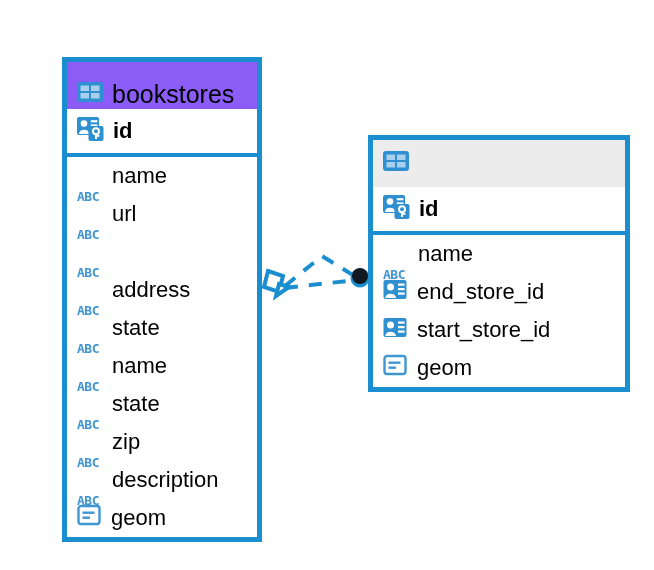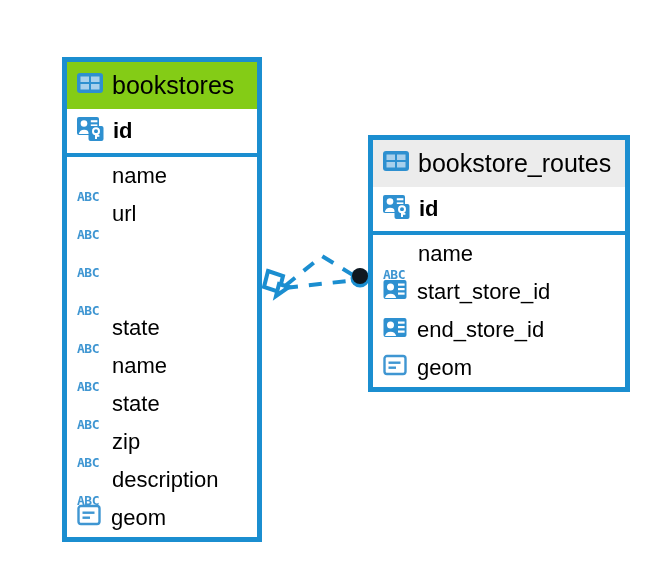--- a/index.html
+++ b/index.html
@@ -22,21 +22,21 @@
   .entity-header{
     display:flex;align-items:center;
     gap:9px;
     height:47px;
     padding:0 10px;
     box-sizing:border-box;
     font-size:25px;
     color:#000000;
     white-space:nowrap;
   }
-  .entity-header.accent{background:#84cc16;}
+  .entity-header.accent{background:#8b5cf6;align-items:flex-end;}
   .entity-header.plain{background:#ececec;}
 
   .entity-row{
     display:flex;align-items:center;
     gap:9px;
     height:38px;
     padding:12px 10px;
     box-sizing:border-box;
     font-size:22px;
     color:#000000;
@@ -140,20 +140,21 @@
         </svg>
       </span>
     </div>
 
     <div class="entity-row">
       <span class="icon abc">
         <svg width="26" height="14" viewBox="0 0 26 14" xmlns="http://www.w3.org/2000/svg">
           <text x="0" y="12" font-family="'DejaVu Sans Mono', monospace" font-size="13" font-weight="bold" fill="#3f96d2" letter-spacing="-0.5">ABC</text>
         </svg>
       </span>
+      <span>address</span>
     </div>
 
     <div class="entity-row">
       <span class="icon abc">
         <svg width="26" height="14" viewBox="0 0 26 14" xmlns="http://www.w3.org/2000/svg">
           <text x="0" y="12" font-family="'DejaVu Sans Mono', monospace" font-size="13" font-weight="bold" fill="#3f96d2" letter-spacing="-0.5">ABC</text>
         </svg>
       </span>
       <span>state</span>
     </div>
@@ -211,21 +212,20 @@
     <div class="entity-header plain">
       <span class="icon">
         <svg width="26" height="22" viewBox="0 0 26 22" xmlns="http://www.w3.org/2000/svg">
           <rect x="0" y="1" width="26" height="20" rx="3" fill="#2e90d0"></rect>
           <rect x="3.5" y="4.5" width="8.5" height="5.5" fill="#a8d0ec"></rect>
           <rect x="14" y="4.5" width="8.5" height="5.5" fill="#a8d0ec"></rect>
           <rect x="3.5" y="12" width="8.5" height="5.5" fill="#a8d0ec"></rect>
           <rect x="14" y="12" width="8.5" height="5.5" fill="#a8d0ec"></rect>
         </svg>
       </span>
-      <span>bookstore_routes</span>
     </div>
 
     <div class="entity-row pk">
       <span class="icon">
         <svg width="27" height="25" viewBox="0 0 27 25" xmlns="http://www.w3.org/2000/svg">
           <rect x="0" y="1" width="22" height="18" rx="2" fill="#2e90d0"></rect>
           <circle cx="7" cy="7.5" r="3.3" fill="#ffffff"></circle>
           <path d="M 1.8 18 a5.4 5.4 0 0 1 10.6 0 Z" fill="#ffffff"></path>
           <rect x="13.8" y="4.2" width="6.6" height="2.1" fill="#ffffff"></rect>
           <rect x="13.8" y="8.4" width="6.6" height="2.1" fill="#ffffff"></rect>
@@ -253,35 +253,35 @@
       <span class="icon">
         <svg width="25" height="21" viewBox="0 0 25 21" xmlns="http://www.w3.org/2000/svg">
           <rect x="0.5" y="1" width="23" height="19" rx="2" fill="#2e90d0"></rect>
           <circle cx="7.5" cy="8" r="3.5" fill="#ffffff"></circle>
           <path d="M 2 19 a5.8 5.8 0 0 1 11.2 0 Z" fill="#ffffff"></path>
           <rect x="15" y="4.5" width="6.6" height="2.2" fill="#ffffff"></rect>
           <rect x="15" y="9" width="6.6" height="2.2" fill="#ffffff"></rect>
           <rect x="15" y="13.5" width="6.6" height="2.2" fill="#ffffff"></rect>
         </svg>
       </span>
-      <span>start_store_id</span>
+      <span>end_store_id</span>
     </div>
 
     <div class="entity-row">
       <span class="icon">
         <svg width="25" height="21" viewBox="0 0 25 21" xmlns="http://www.w3.org/2000/svg">
           <rect x="0.5" y="1" width="23" height="19" rx="2" fill="#2e90d0"></rect>
           <circle cx="7.5" cy="8" r="3.5" fill="#ffffff"></circle>
           <path d="M 2 19 a5.8 5.8 0 0 1 11.2 0 Z" fill="#ffffff"></path>
           <rect x="15" y="4.5" width="6.6" height="2.2" fill="#ffffff"></rect>
           <rect x="15" y="9" width="6.6" height="2.2" fill="#ffffff"></rect>
           <rect x="15" y="13.5" width="6.6" height="2.2" fill="#ffffff"></rect>
         </svg>
       </span>
-      <span>end_store_id</span>
+      <span>start_store_id</span>
     </div>
 
     <div class="entity-row">
       <span class="icon">
         <svg width="25" height="22" viewBox="0 0 25 22" xmlns="http://www.w3.org/2000/svg">
           <rect x="1.5" y="2" width="21" height="18" rx="2.5" fill="#ffffff" stroke="#3f96d2" stroke-width="2.4"></rect>
           <rect x="5.5" y="7.5" width="12" height="2.4" fill="#3f96d2"></rect>
           <rect x="5.5" y="12.5" width="7.5" height="2.4" fill="#3f96d2"></rect>
         </svg>
       </span>

